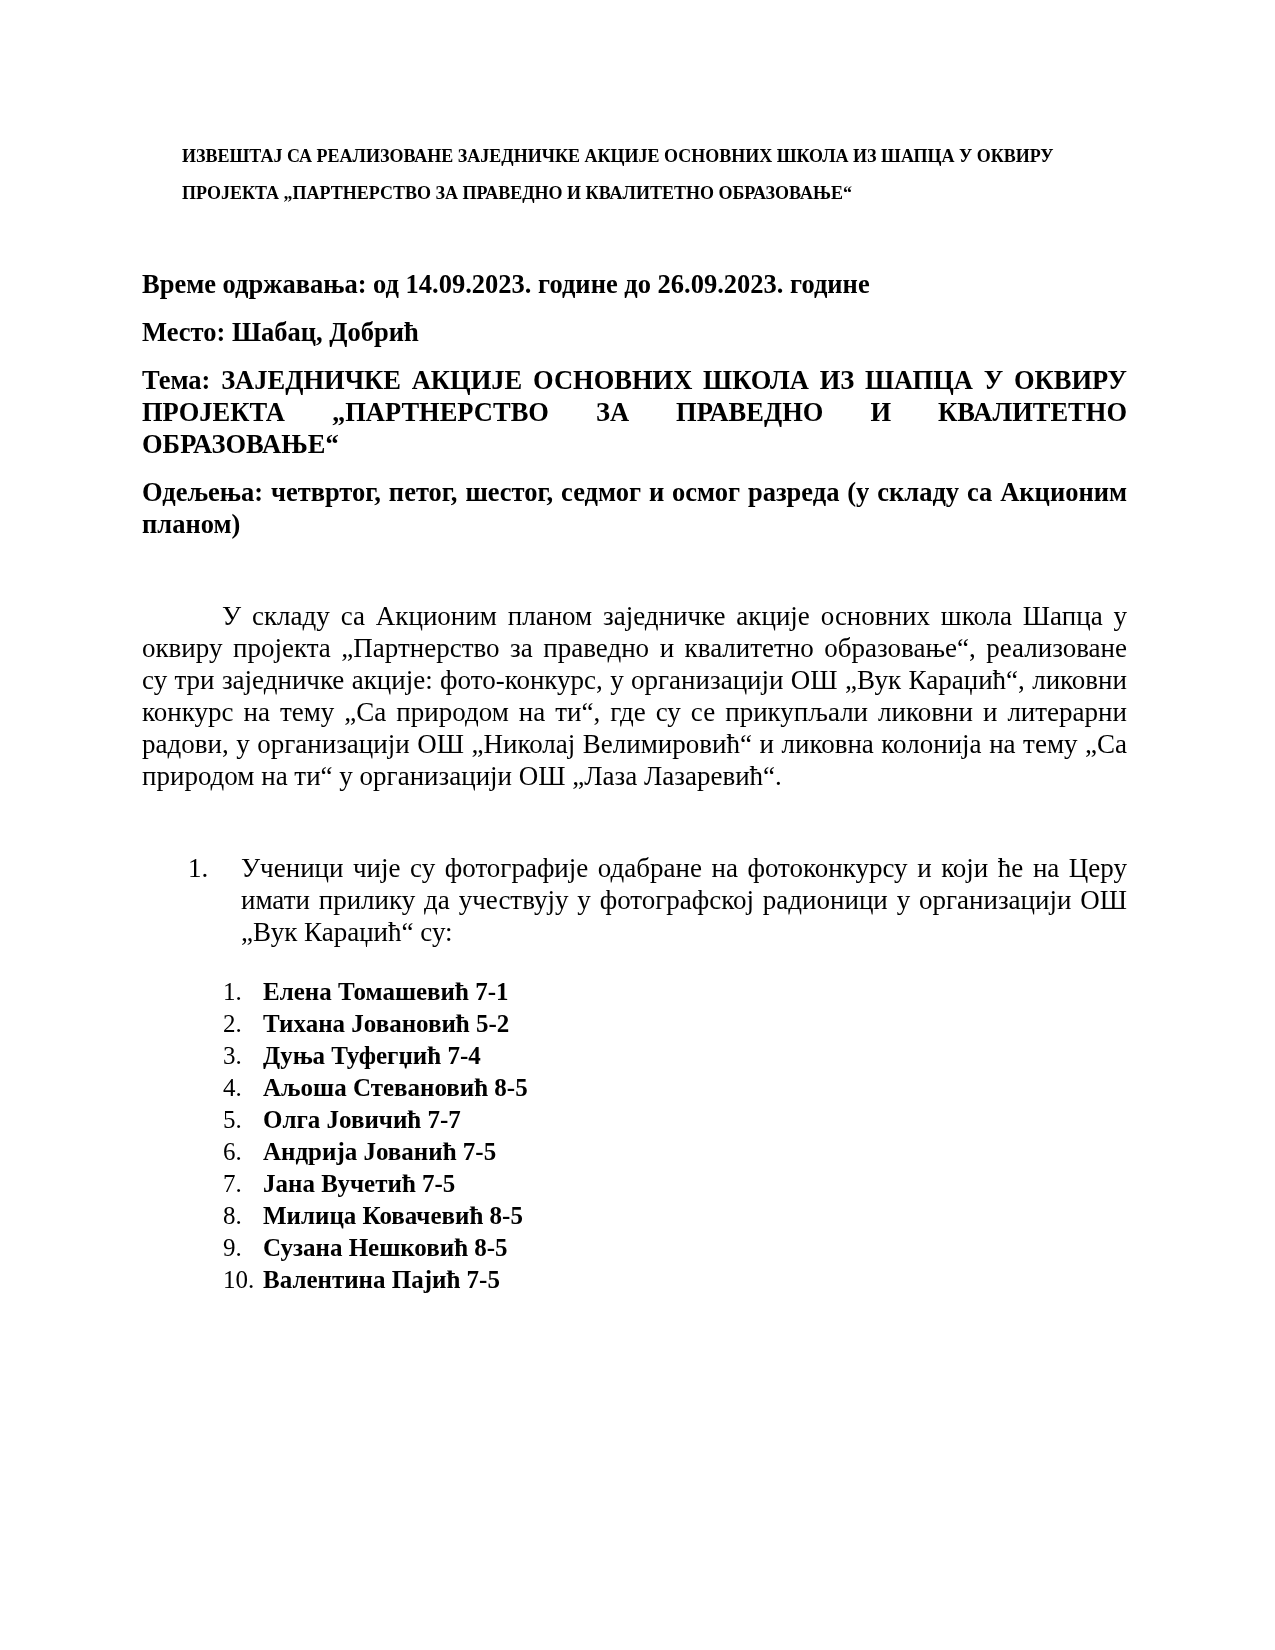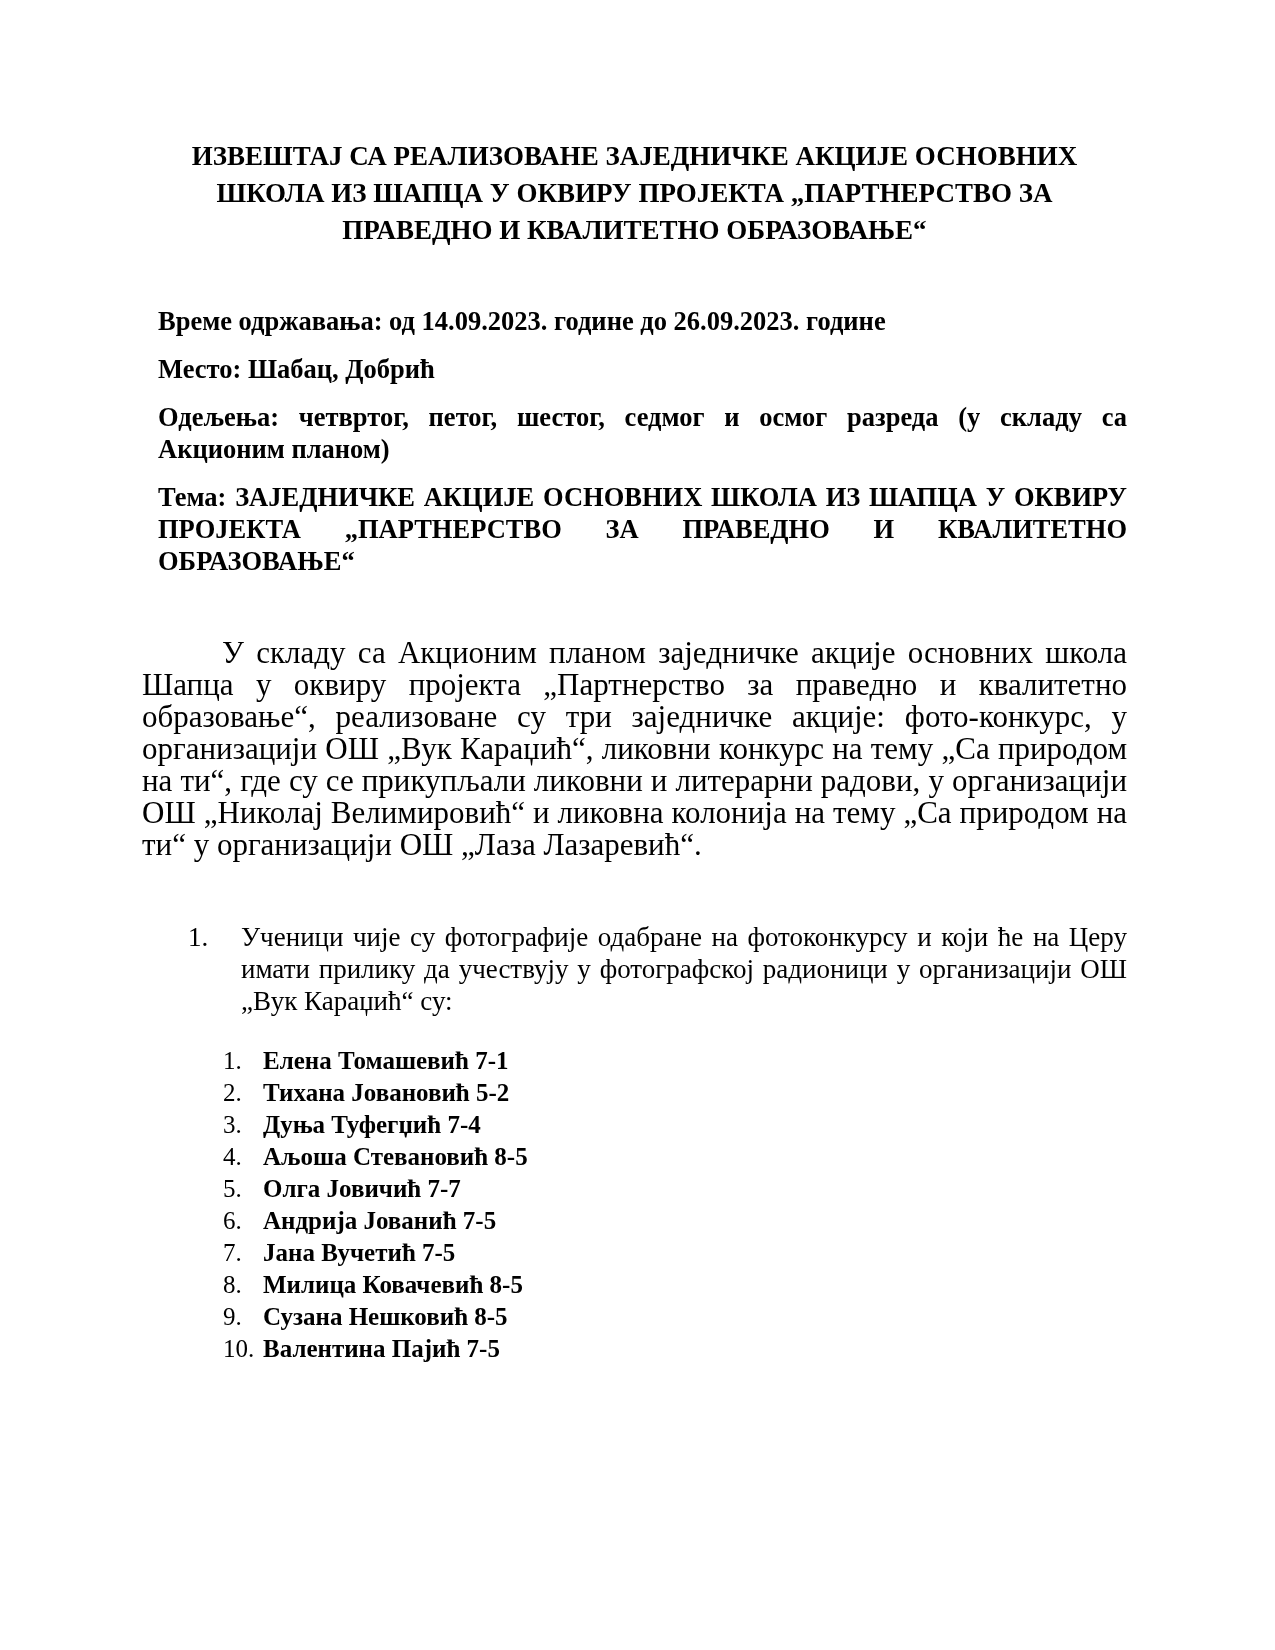--- a/index.html
+++ b/index.html
@@ -12,39 +12,39 @@
     width: 1275px;
     height: 1650px;
     box-sizing: border-box;
     background: #ffffff;
     color: #000000;
     font-family: "Liberation Serif", "DejaVu Serif", serif;
     padding: 138px 148px 0 142px;
     overflow: hidden;
   }
   .doc-title {
-    font-size: 27px;
+    font-size: 18px;
     line-height: 37px;
     font-weight: bold;
-    text-align: center;
+    text-align: left;
     max-width: 905px;
     margin: 0 auto 56px auto;
   }
   .meta-line {
     font-size: 26.5px;
     line-height: 32px;
     font-weight: bold;
     text-align: justify;
-    margin: 0 0 16px 16px;
+    margin: 0 0 16px 0;
   }
   .meta-goal {
     white-space: pre-wrap;
   }
   .intro-paragraph {
-    font-size: 31px;
+    font-size: 27px;
     line-height: 32px;
     text-align: justify;
     text-indent: 80px;
     margin: 60px 0 0 0;
   }
   .outer-item {
     display: flex;
     margin: 60px 0 0 46px;
     font-size: 27px;
     line-height: 32px;
@@ -77,23 +77,23 @@
 <body>
 
 <div class="page">
 
   <h1 class="doc-title">ИЗВЕШТАЈ СА РЕАЛИЗОВАНЕ ЗАЈЕДНИЧКЕ АКЦИЈЕ ОСНОВНИХ ШКОЛА ИЗ ШАПЦА У ОКВИРУ ПРОЈЕКТА „ПАРТНЕРСТВО ЗА ПРАВЕДНО И КВАЛИТЕТНО ОБРАЗОВАЊЕ“</h1>
 
   <p class="meta-line">Време одржавања: од 14.09.2023. године до 26.09.2023. године</p>
 
   <p class="meta-line">Место: Шабац, Добрић</p>
 
+  <p class="meta-line">Тема: ЗАЈЕДНИЧКЕ АКЦИЈЕ ОСНОВНИХ ШКОЛА ИЗ ШАПЦА У ОКВИРУ ПРОЈЕКТА „ПАРТНЕРСТВО ЗА ПРАВЕДНО И КВАЛИТЕТНО ОБРАЗОВАЊЕ“</p>
+
   <p class="meta-line">Одељења: четвртог, петог, шестог, седмог и осмог разреда (у складу са Акционим планом)</p>
-
-  <p class="meta-line">Тема: ЗАЈЕДНИЧКЕ АКЦИЈЕ ОСНОВНИХ ШКОЛА ИЗ ШАПЦА У ОКВИРУ ПРОЈЕКТА „ПАРТНЕРСТВО ЗА ПРАВЕДНО И КВАЛИТЕТНО ОБРАЗОВАЊЕ“</p>
 
 
   <p class="intro-paragraph">У складу са Акционим планом заједничке акције основних школа Шапца у оквиру пројекта „Партнерство за праведно и квалитетно образовање“, реализоване су три заједничке акције: фото-конкурс, у организацији ОШ „Вук Караџић“, ликовни конкурс на тему „Са природом на ти“, где су се прикупљали ликовни и литерарни радови, у организацији ОШ „Николај Велимировић“ и ликовна колонија на тему „Са природом на ти“ у организацији ОШ „Лаза Лазаревић“.</p>
 
   <div class="outer-item">
     <span class="item-num">1.</span>
     <span class="item-text">Ученици чије су фотографије одабране на фотоконкурсу и који ће на Церу имати прилику да учествују у фотографској радионици у организацији ОШ „Вук Караџић“ су:</span>
   </div>
 
   <div class="student-list">

